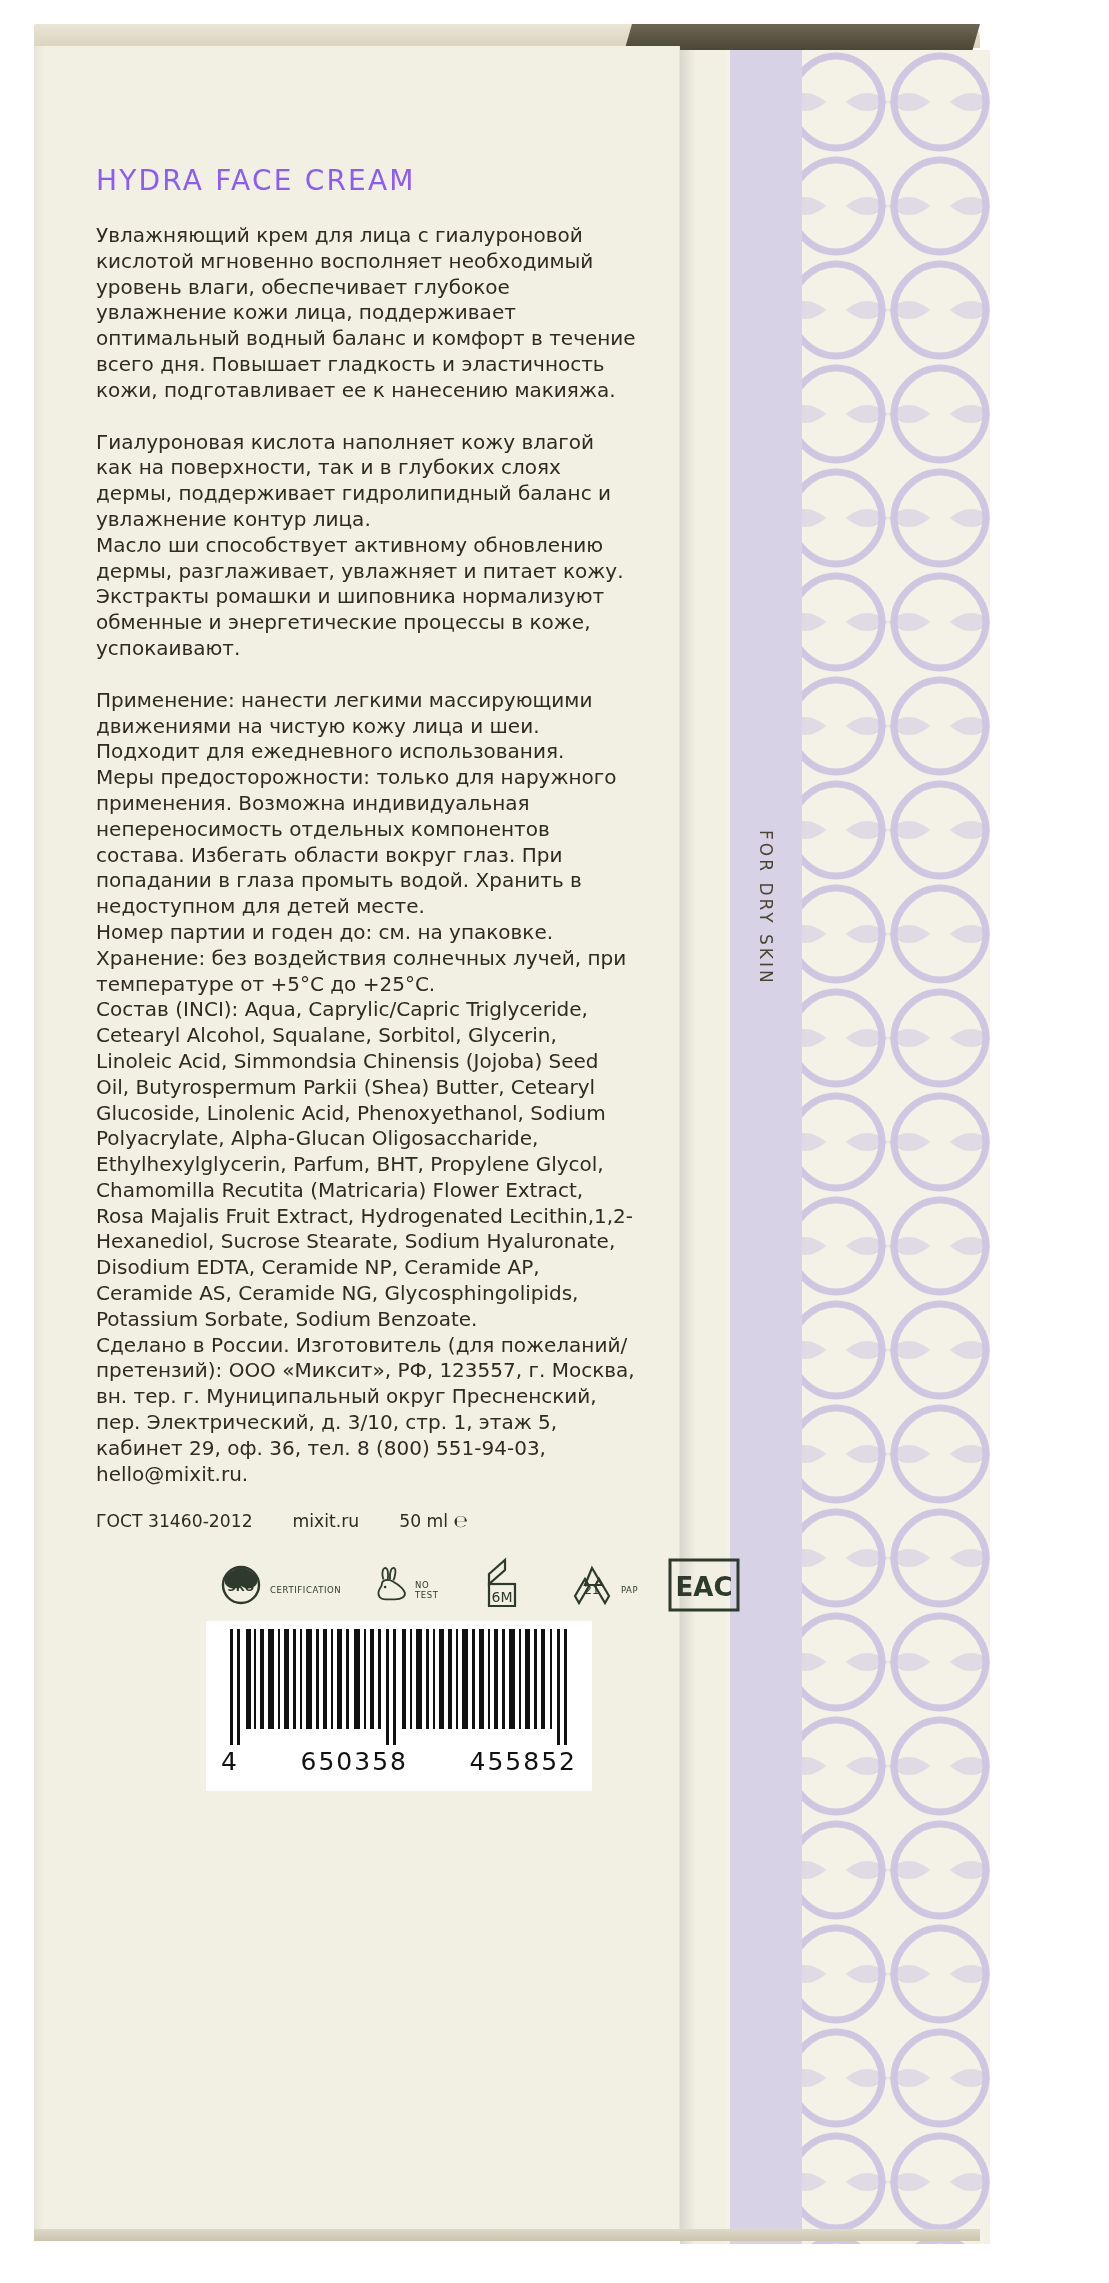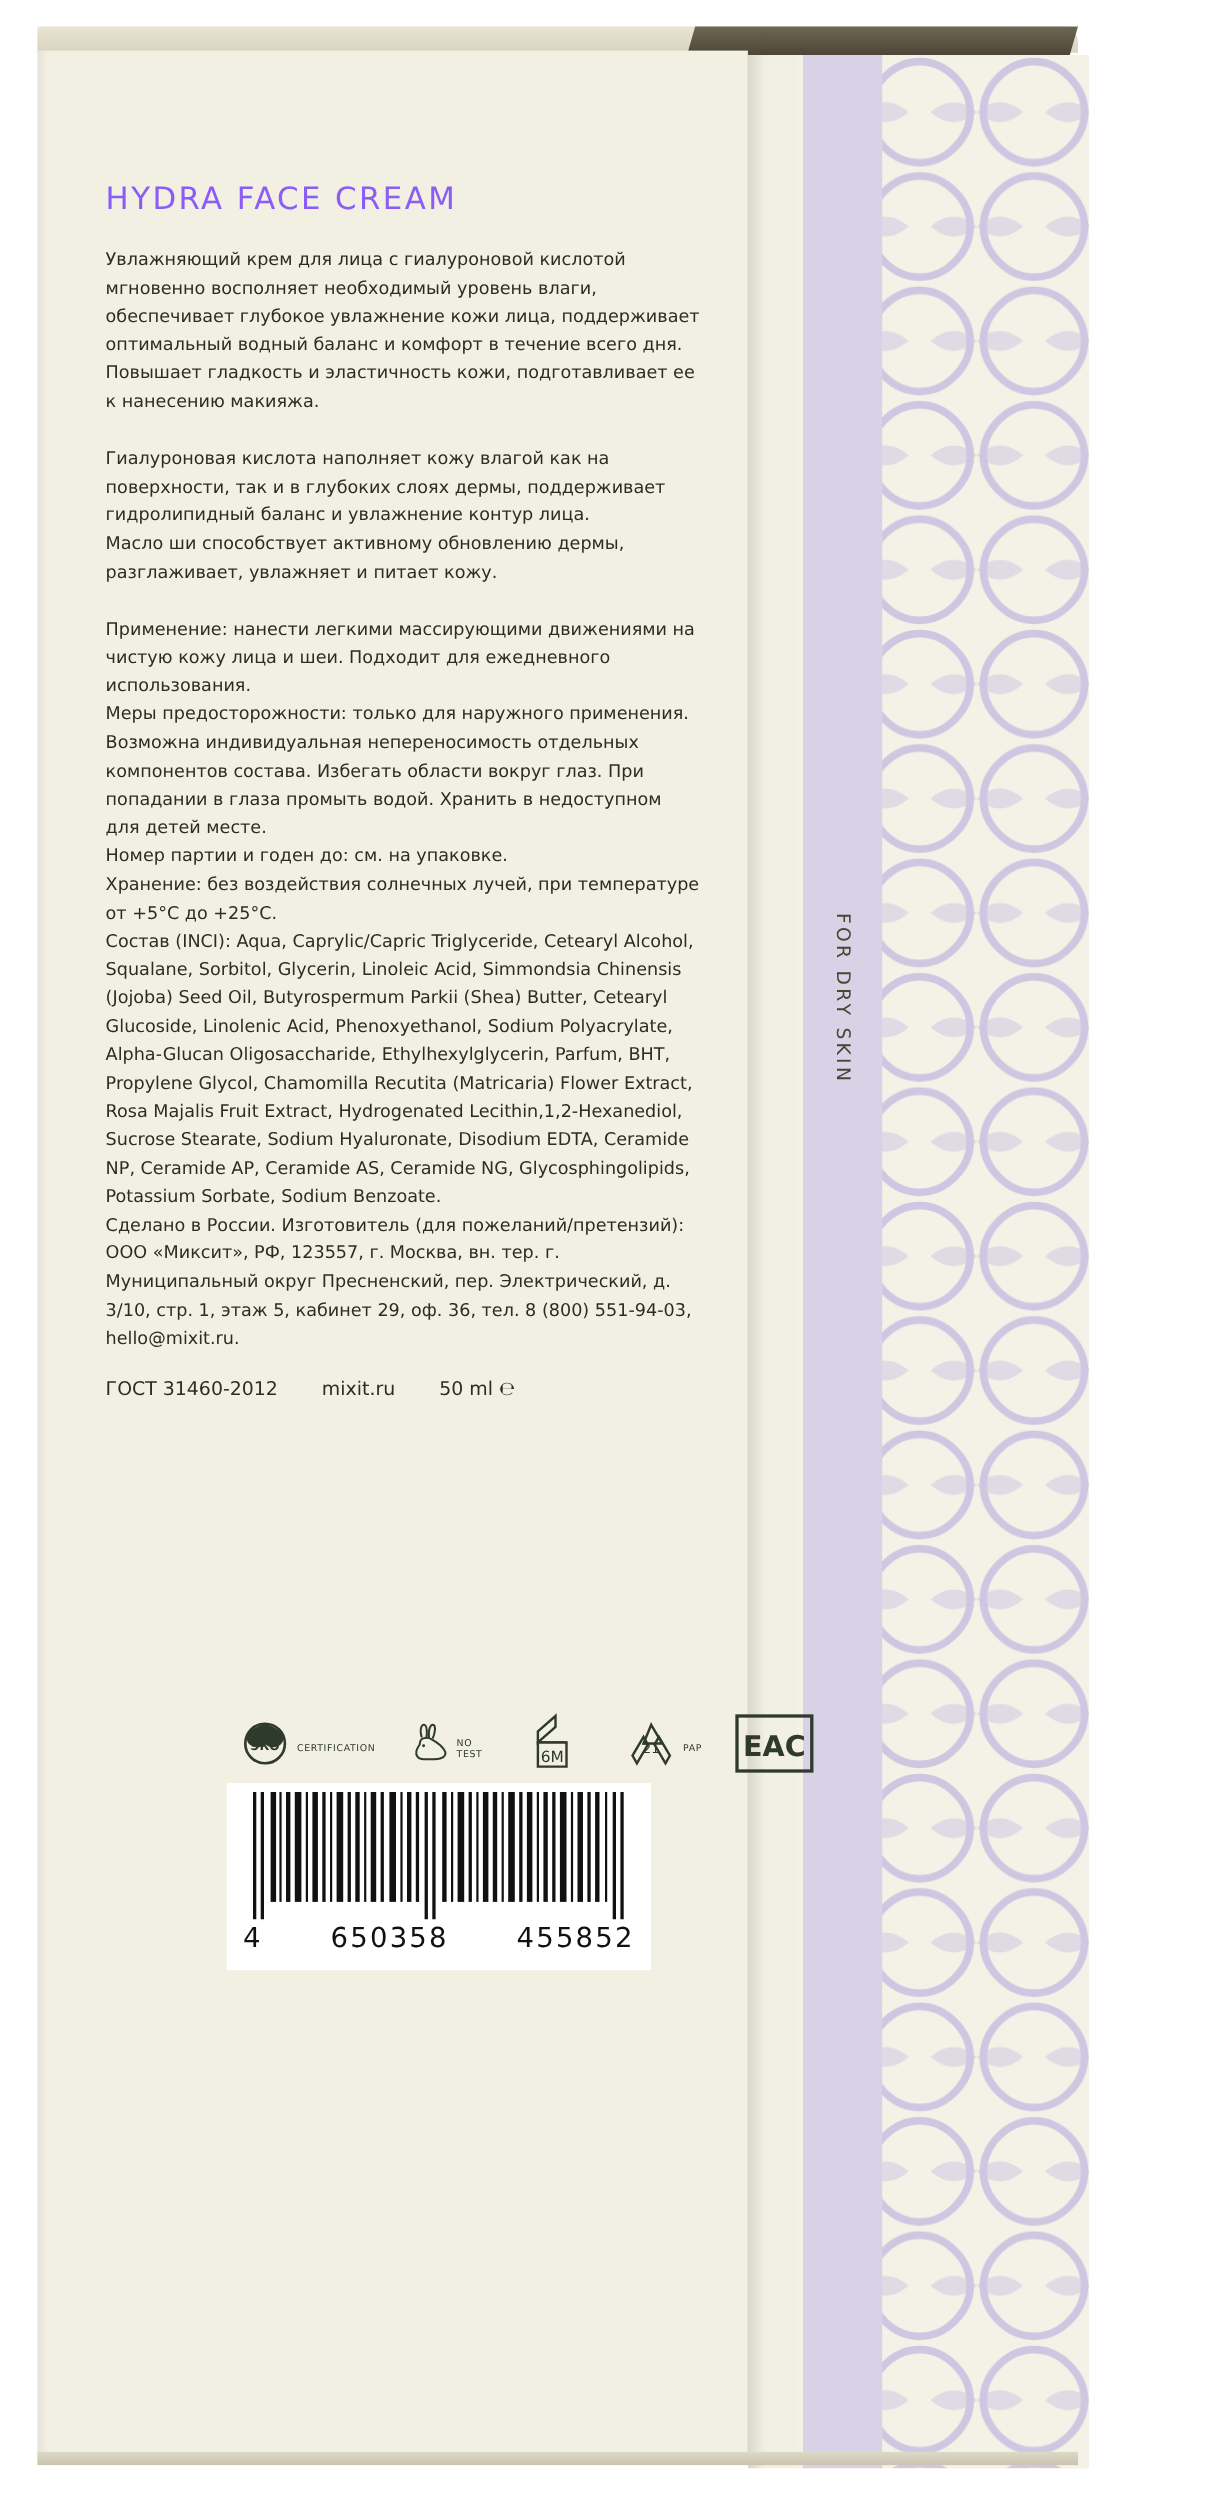--- a/index.html
+++ b/index.html
@@ -131,21 +131,21 @@
   .product-title {
     font-size: 28px;
     letter-spacing: 2.2px;
     color: #8b5cf6;
     margin-bottom: 26px;
     font-weight: 400;
   }
 
   p.block {
     margin: 0 0 0 0;
-    font-size: 16px;
+    font-size: 20px;
     line-height: 25.8px;
     color: #2f2b22;
     text-align: left;
   }
   .gap-lg { height: 26px; }
 
   .lead-strong { font-weight: 400; }
 
   .inci {
     font-size: 17.6px;
@@ -255,20 +255,23 @@
         <span class="lead-strong">Увлажняющий крем для лица с гиалуроновой кислотой</span><span> мгновенно восполняет необходимый уровень влаги, обеспечивает глубокое увлажнение кожи лица, поддерживает оптимальный водный баланс и комфорт в течение всего дня. Повышает гладкость и эластичность кожи, подготавливает ее к нанесению макияжа.</span>
       </p>
 
       <div class="gap-lg"></div>
 
       <p class="block">
         <span>Гиалуроновая кислота</span><span> наполняет кожу влагой как на поверхности, так и в глубоких слоях дермы, поддерживает гидролипидный баланс и увлажнение контур лица.</span>
       </p>
       <p class="block">
         <span>Масло ши</span><span> способствует активному обновлению дермы, разглаживает, увлажняет и питает кожу.</span>
+      </p>
+      <p class="block">
+        <span>Экстракты ромашки и шиповника</span><span> нормализуют обменные и энергетические процессы в коже, успокаивают.</span>
       </p>
 
       <div class="gap-lg"></div>
 
       <p class="block">
         <span>Применение:</span><span> нанести легкими массирующими движениями на чистую кожу лица и шеи. Подходит для ежедневного использования.</span>
       </p>
       <p class="block">
         <span>Меры предосторожности:</span><span> только для наружного применения. Возможна индивидуальная непереносимость отдельных компонентов состава. Избегать области вокруг глаз. При попадании в глаза промыть водой. Хранить в недоступном для детей месте.</span>
       </p>

